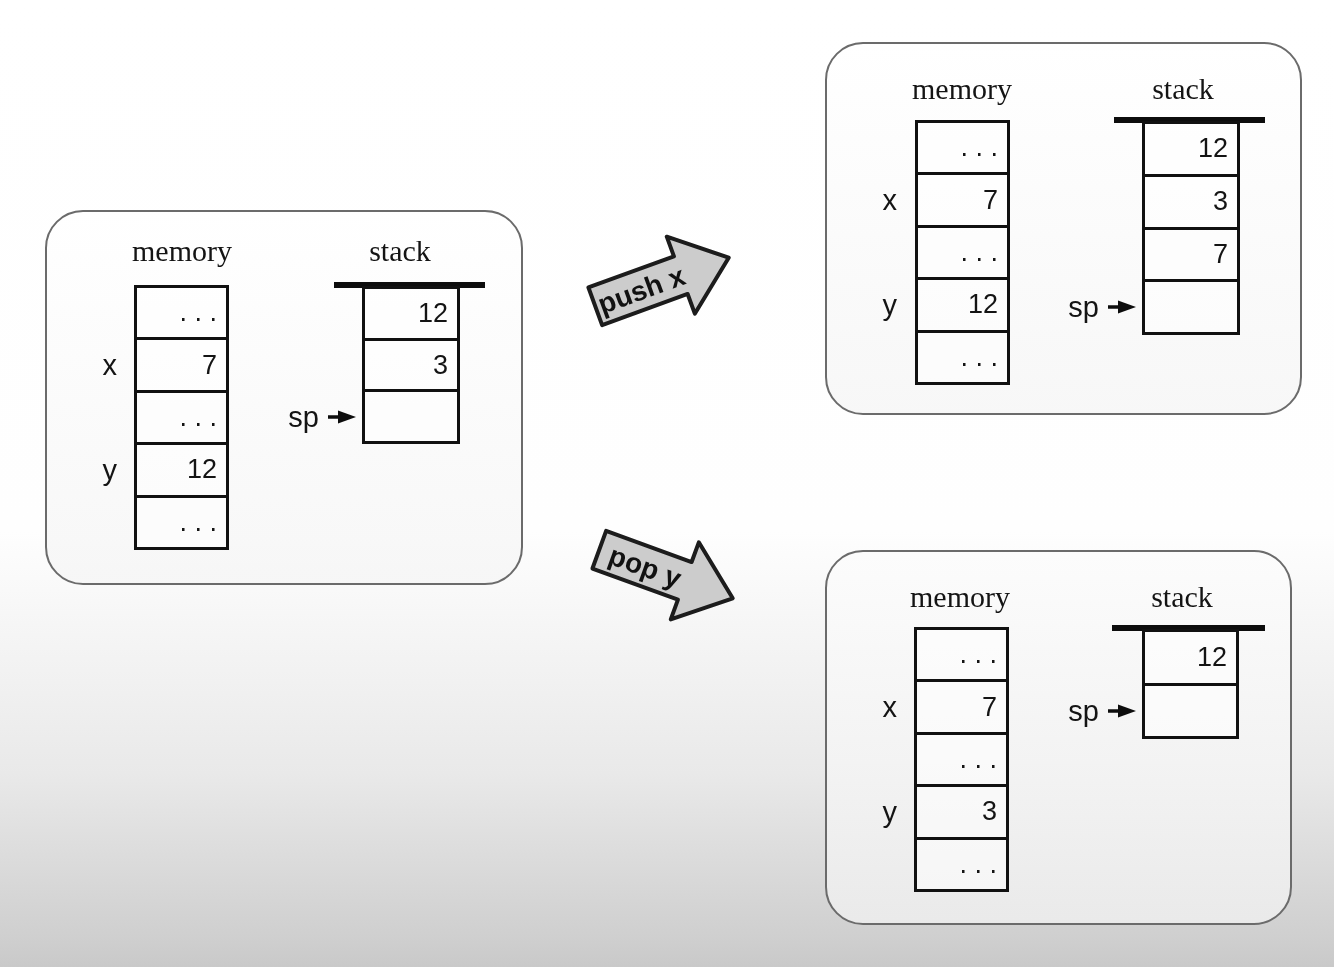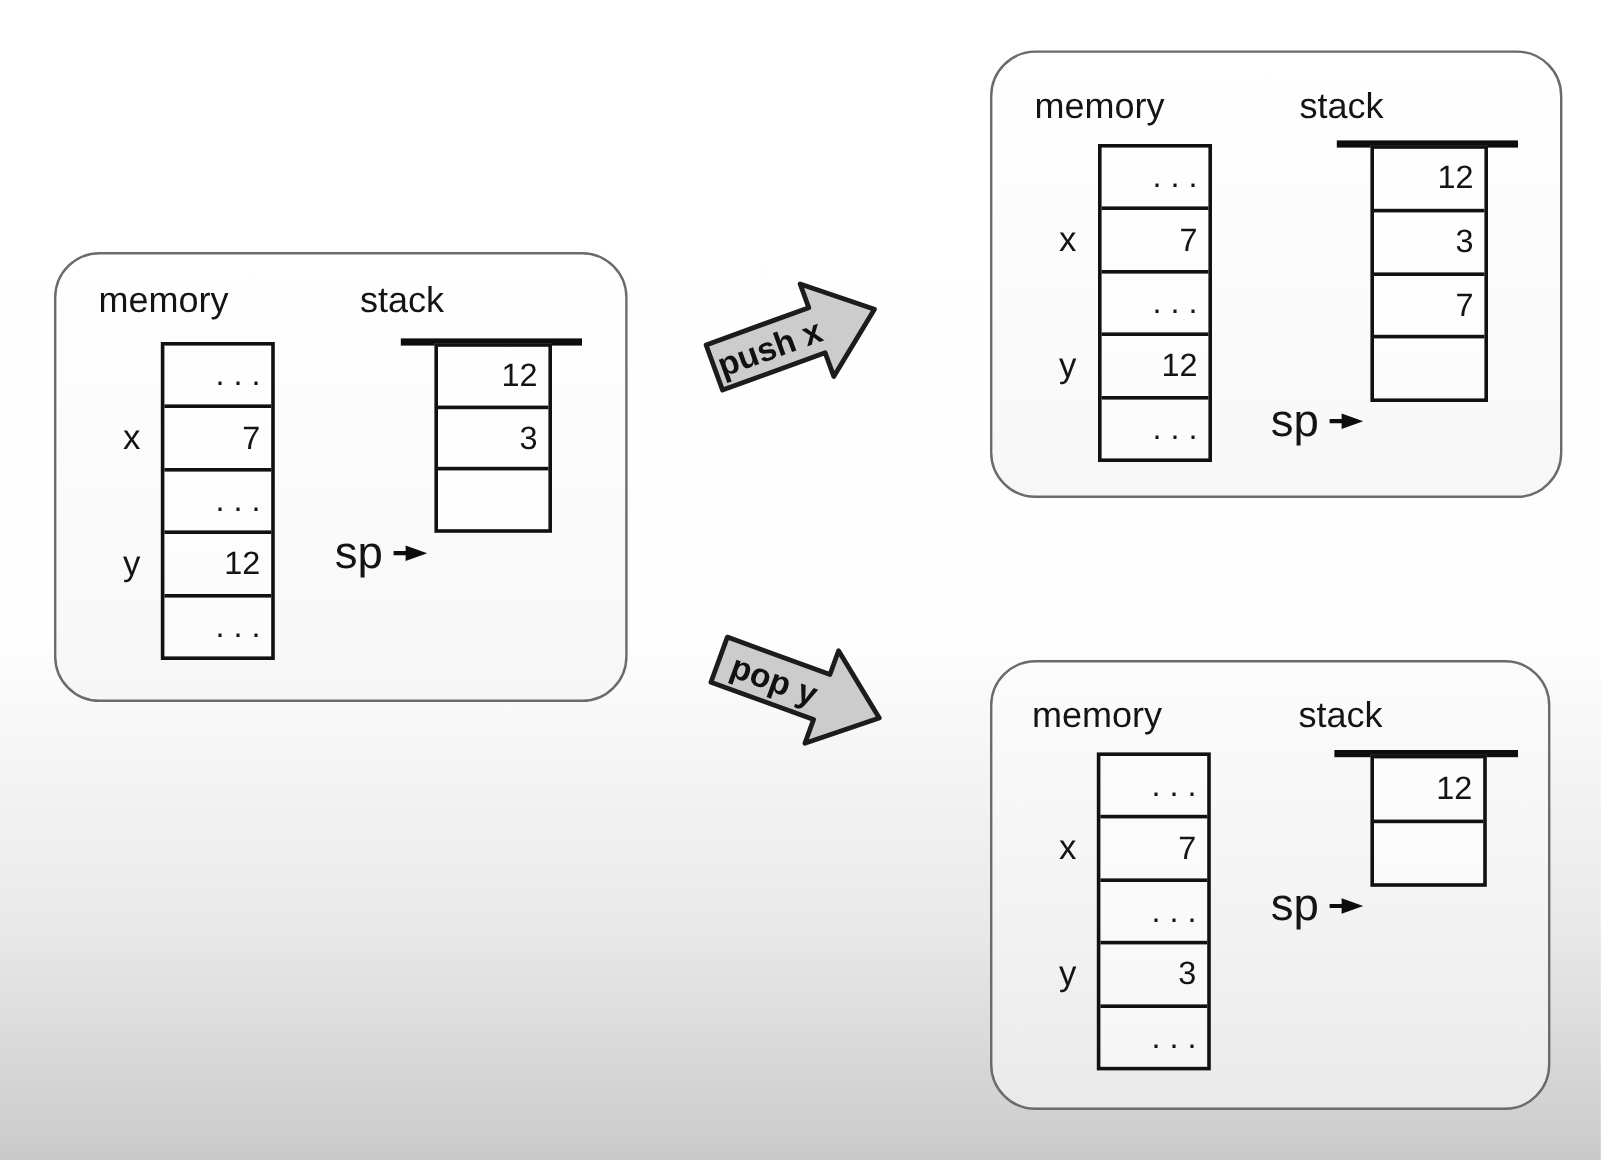--- a/index.html
+++ b/index.html
@@ -7,42 +7,42 @@
     width:1334px;height:967px;overflow:hidden;position:relative;
     background:linear-gradient(180deg,#ffffff 0%,#fefefe 55%,#e9e9e9 80%,#cfcfcf 97%,#c9c9c9 100%);
     font-family:"Liberation Sans",sans-serif;color:#1a1a1a;
   }
   .panel{
     position:absolute;border:2px solid #6b6b6b;border-radius:38px;
     background:linear-gradient(180deg,rgba(255,255,255,.92) 0%,rgba(246,246,246,.85) 100%);
     box-sizing:border-box;
   }
   .sect-title{
-    position:absolute;width:200px;text-align:left;
-    font-size:30px;line-height:34px;color:#141414;
+    position:absolute;width:200px;text-align:center;
+    font-size:30px;line-height:34px;color:#141414;font-family:Liberation Serif, serif;
   }
   .vlabel{
     position:absolute;width:40px;height:40px;line-height:40px;
     text-align:right;font-size:29px;color:#141414;
   }
   .mem-table,.stack-table{
     position:absolute;box-sizing:border-box;border:3px solid #111;
     display:flex;flex-direction:column;background:rgba(255,255,255,.55);
   }
   .mem-table{width:95px;}
   .trow{
     flex:1;display:flex;align-items:center;justify-content:flex-end;
     padding-right:9px;font-size:27px;color:#141414;border-top:3px solid #111;
     box-sizing:border-box;overflow:hidden;white-space:nowrap;
   }
   .trow:first-child{border-top:none;}
   .stack-bar{position:absolute;height:6px;background:#0d0d0d;}
   .sp{
     position:absolute;width:80px;height:34px;display:flex;align-items:center;
-    justify-content:flex-end;gap:8px;font-size:38px;color:#141414;margin-top:44px;
+    justify-content:flex-end;gap:8px;font-size:29px;color:#141414;
   }
   .sp-arrow line{stroke:#0d0d0d;stroke-width:3.5;}
   .sp-arrow polygon{fill:#0d0d0d;}
   .op-arrow{position:absolute;}
   .arrow-shape{
     fill:#cccccc;stroke:#1c1c1c;stroke-width:4;
     stroke-linejoin:round;stroke-linecap:round;
   }
   .arrow-text{
     font-family:"Liberation Sans",sans-serif;font-size:28px;font-weight:bold;

